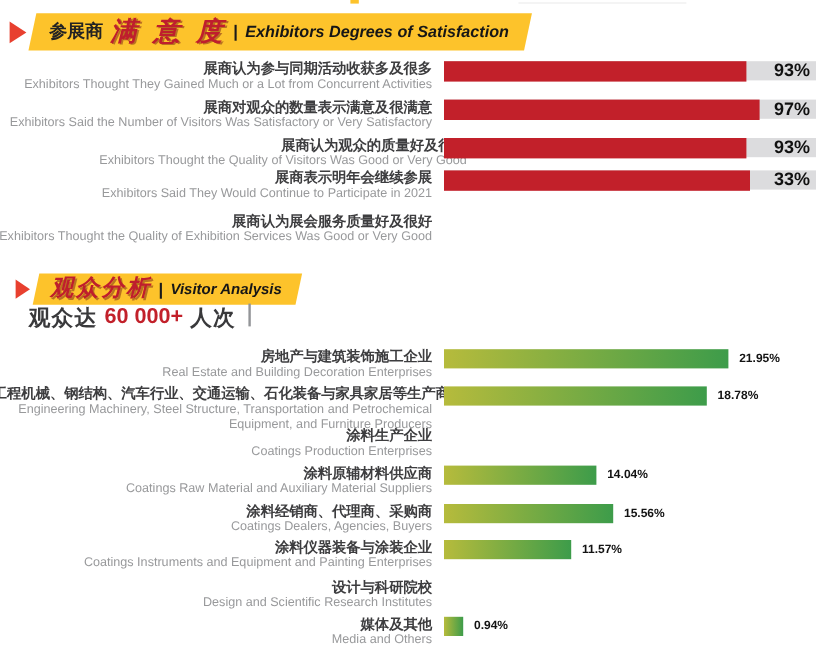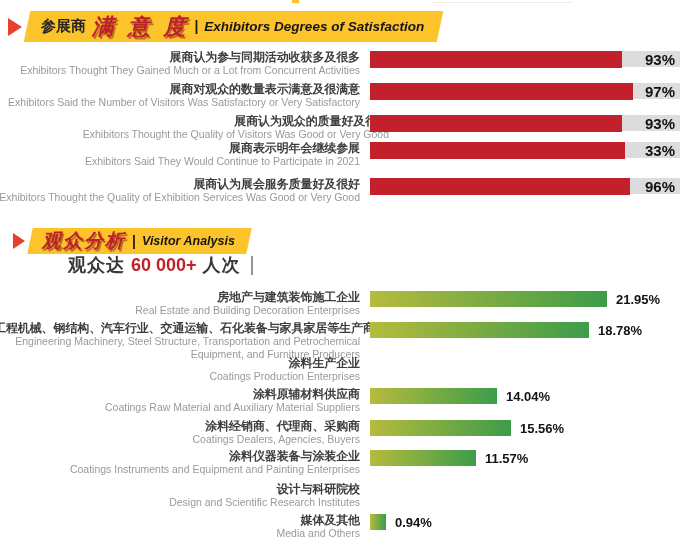--- a/index.html
+++ b/index.html
@@ -20,40 +20,40 @@
   .rin{transform:skewX(12deg);display:flex;align-items:center;gap:6px;}
   .bcn{font-size:15px;font-weight:bold;color:#232323;}
   .bst{font-family:"DejaVu Serif",serif;font-style:italic;font-weight:bold;font-size:22px;
        color:#bf1e2d;letter-spacing:3px;line-height:24px;
        text-shadow:1.5px 1.5px 0 rgba(104,16,22,.45);}
   .bst2{font-size:19px;line-height:21px;letter-spacing:2px;}
   .bdiv{font-weight:bold;font-size:14px;color:#1a1a1a;}
   .ben{font-style:italic;font-weight:bold;font-size:13.5px;color:#161616;white-space:nowrap;}
   .ben2{font-size:12.5px;}
   
-  .visitors{position:absolute;left:24px;top:253px;display:flex;align-items:center;margin-left:44px;}
+  .visitors{position:absolute;left:24px;top:253px;display:flex;}
   .vcn{font-size:18px;font-weight:bold;color:#39393b;letter-spacing:1px;}
   .vnum{font-size:18px;font-weight:bold;color:#c2202a;margin:0 6px;}
   .vbar{display:inline-block;width:0;height:19px;border-left:2px solid #939598;margin:0 8px 0 10px;}
   .ven{font-size:14.5px;color:#77787b;white-space:nowrap;}
   
   .srow,.vrow{position:absolute;left:0;width:686px;height:17px;}
   .lbl{position:absolute;right:326px;width:366px;top:-1px;text-align:right;}
   .cn{font-weight:bold;font-size:12px;color:#3d3d3f;line-height:14px;letter-spacing:-0.1px;white-space:nowrap;}
   .en{font-size:10.5px;color:#98999b;line-height:12.5px;}
   .en.nowrap{white-space:nowrap;}
   .track{position:absolute;left:370px;top:0;width:310px;height:16px;background:#dcdcde;}
   .rfill{position:absolute;left:0;top:0;height:17px;background:#c2202a;}
   .rpct{position:absolute;right:5px;top:50%;transform:translateY(-50%);
         font-weight:bold;font-size:15px;color:#111;}
   .gwrap{position:absolute;left:370px;top:0;width:316px;height:16px;}
   .gfill{position:absolute;left:0;top:0;height:16px;
          background:linear-gradient(to right,#b6bb3c,#3d9c4a);}
   .gpct{position:absolute;top:50%;transform:translateY(-50%);
-        font-weight:bold;font-size:13px;color:#131313;white-space:nowrap;}
+        font-weight:bold;font-size:10px;color:#131313;white-space:nowrap;}
 </style>
 </head>
 <body>
 
 <div class="page">
 
   <div class="speck1"></div>
   <div class="speck2"></div>
 
   <div class="banner b1">
@@ -107,24 +107,20 @@
         <div class="track">
           <div class="rfill" style="width: 255px;"></div>
           <span class="rpct">33%</span>
         </div>
       </div>
       <div class="srow" style="top: 178px;">
         <div class="lbl">
           <div class="cn">展商认为展会服务质量好及很好</div>
           <div class="en nowrap">Exhibitors Thought the Quality of Exhibition Services Was Good or Very Good</div>
         </div>
-        <div class="track">
-          <div class="rfill" style="width: 260px;"></div>
-          <span class="rpct">96%</span>
-        </div>
       </div>
     </div>
 
   <div class="banner b2">
     <span class="tri tri2"></span>
     <div class="ribbon ribbon2">
       <div class="rin">
         <span class="bst bst2">观众分析</span>
         <span class="bdiv">|</span>
         <span class="ben ben2">Visitor Analysis</span>

